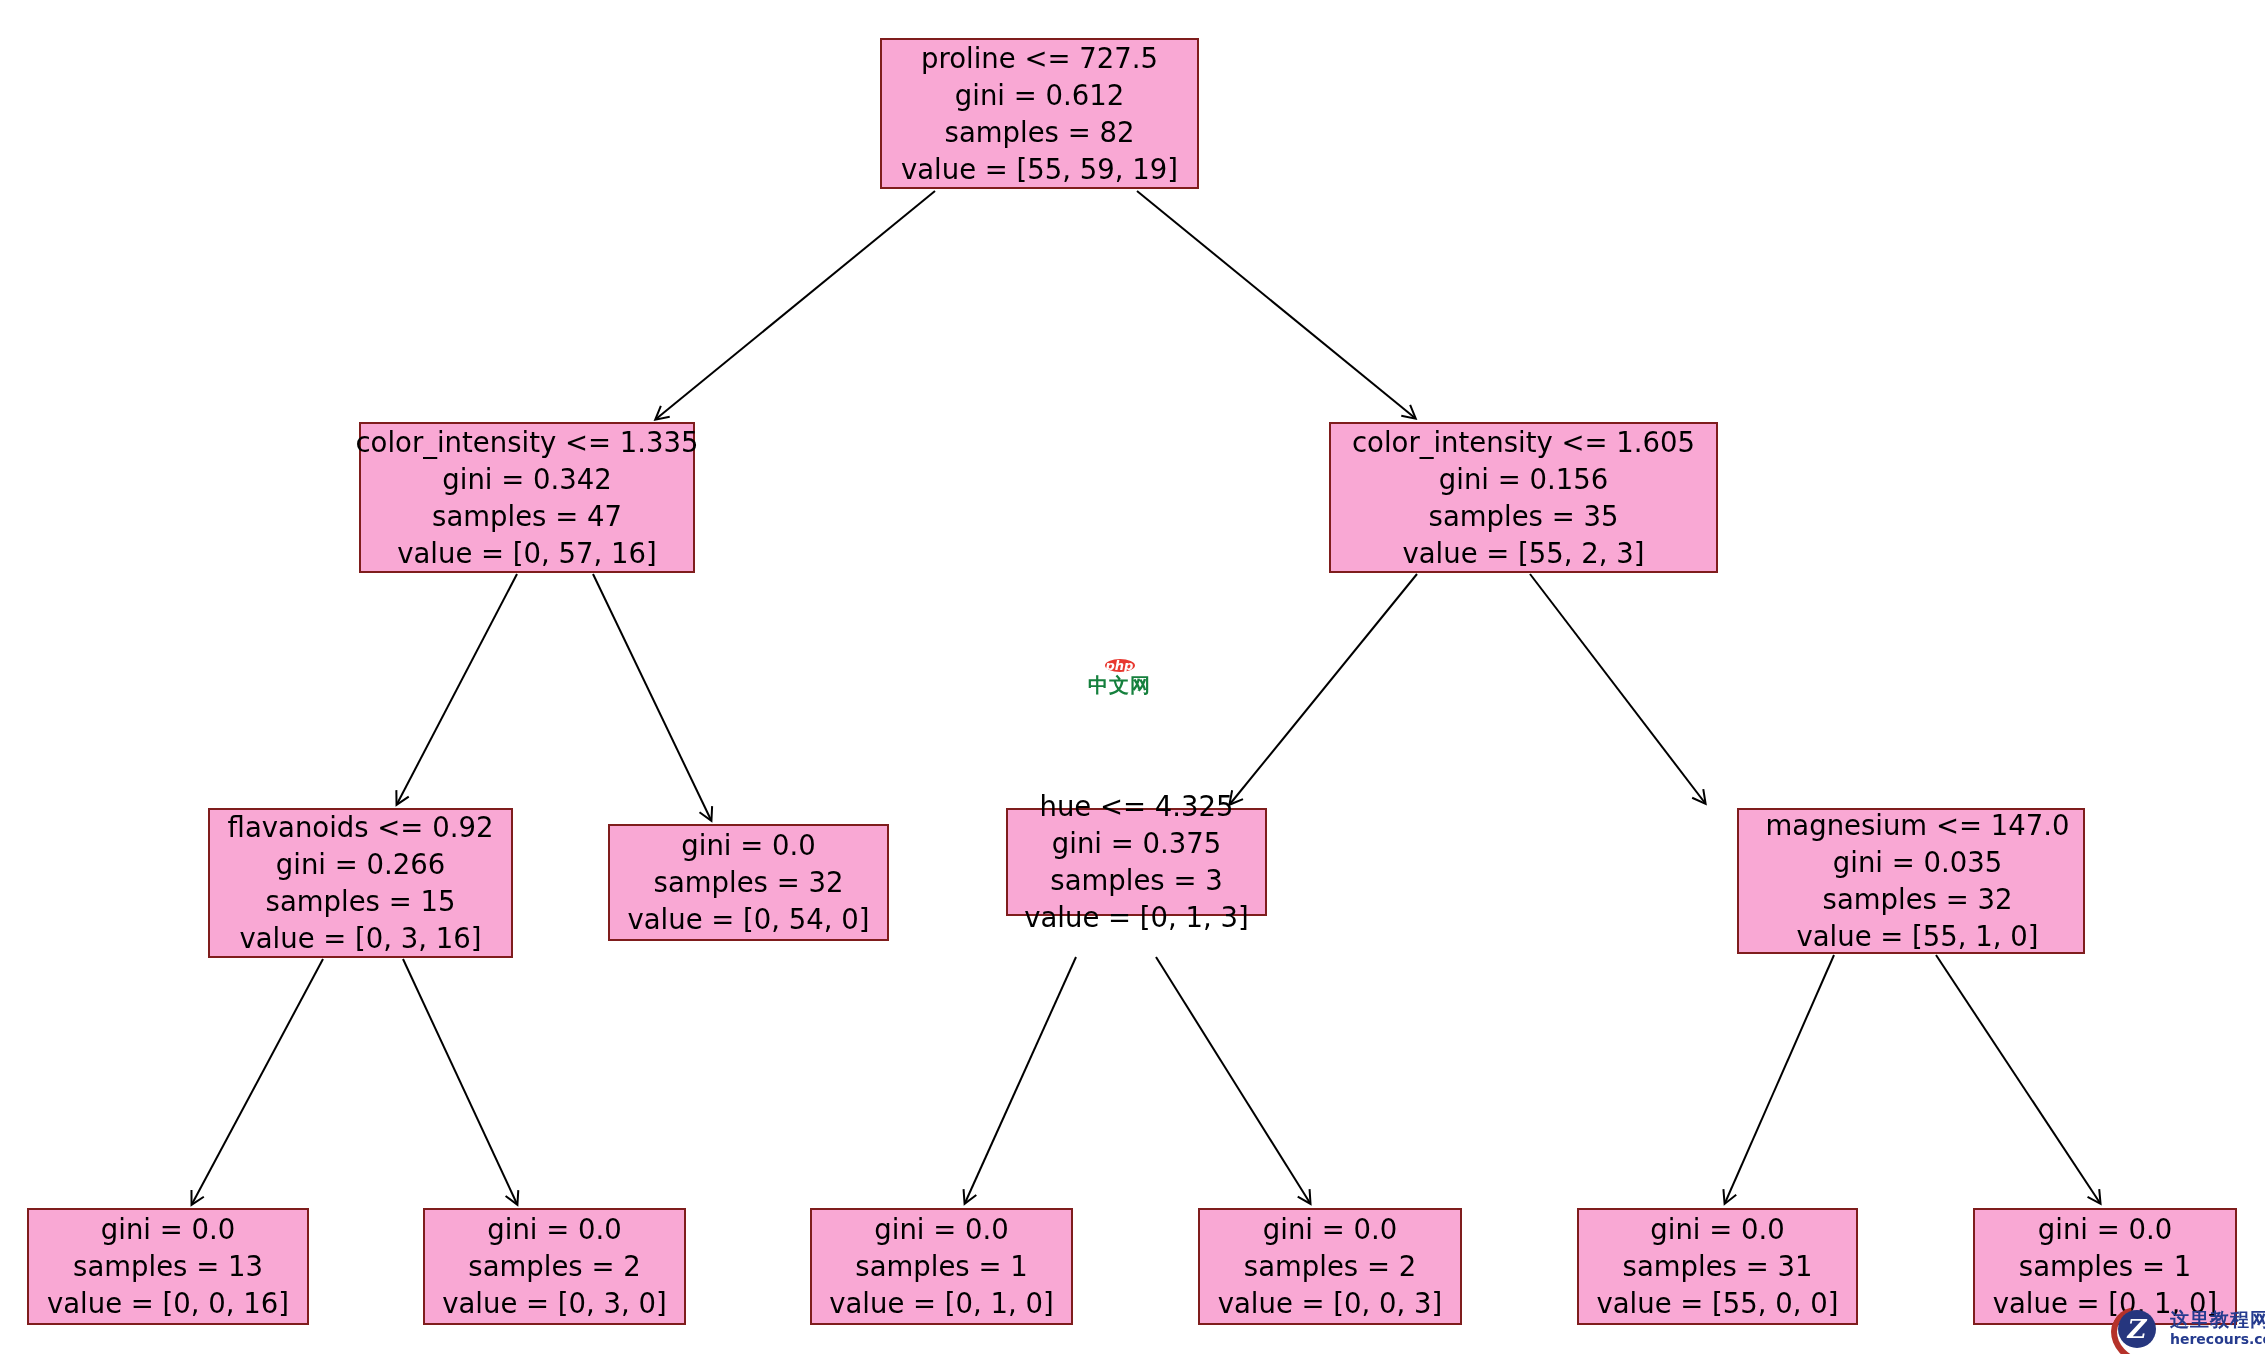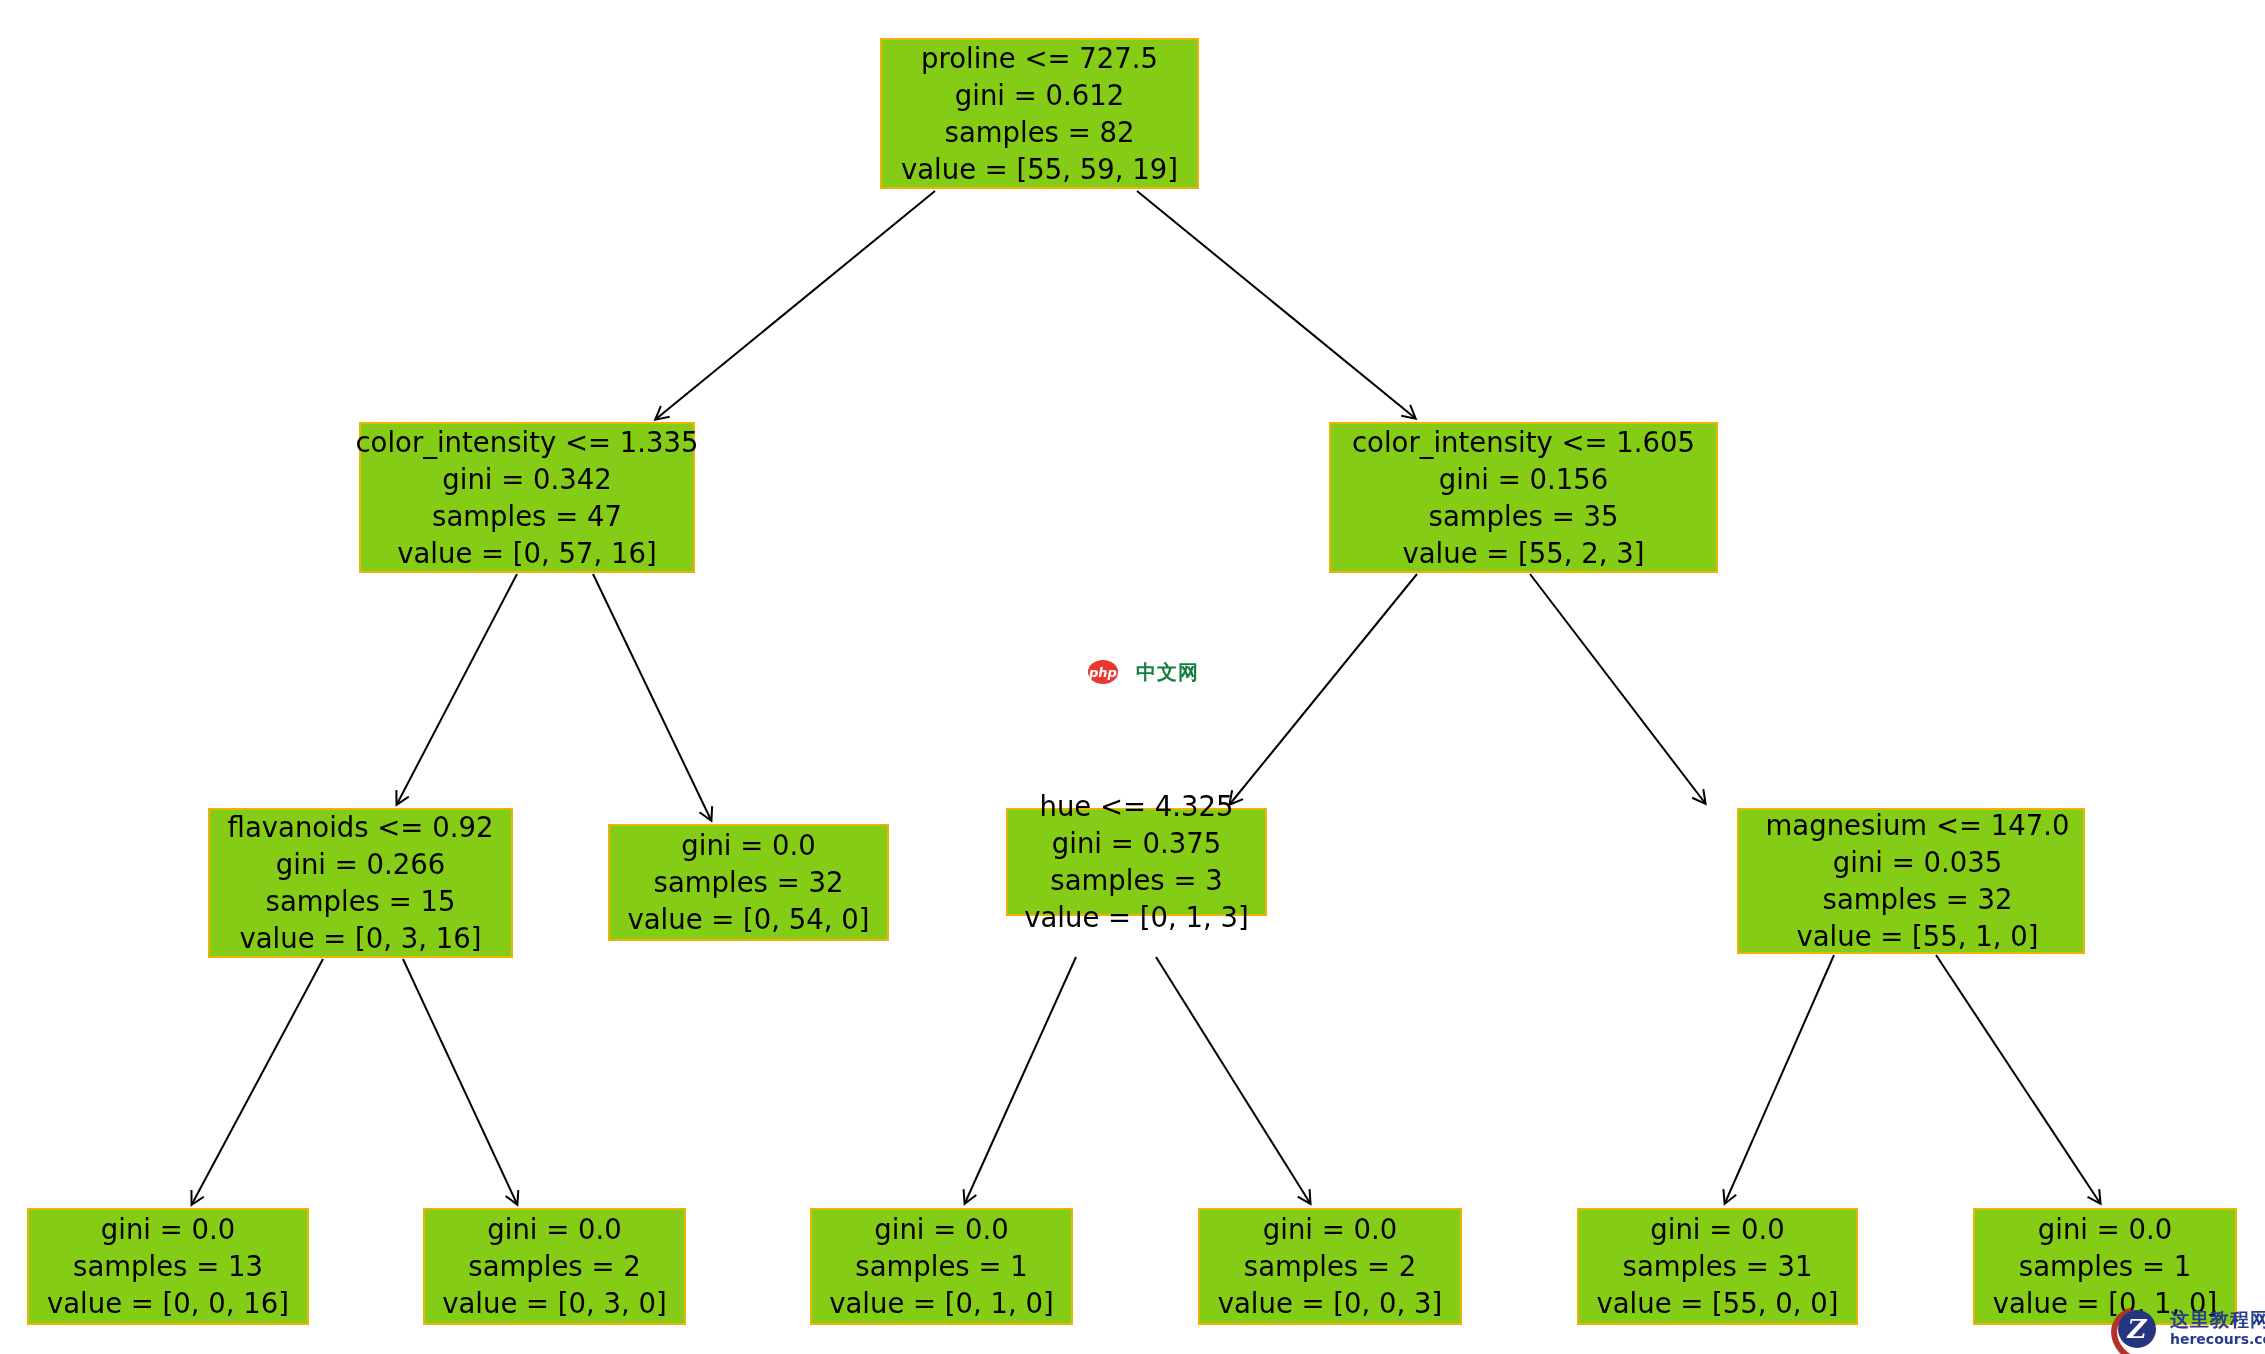--- a/index.html
+++ b/index.html
@@ -13,22 +13,22 @@
     overflow: hidden;
   }
   #edges {
     position: absolute;
     left: 0; top: 0;
     width: 2265px; height: 1354px;
   }
   .node {
     position: absolute;
     box-sizing: border-box;
-    border: 2px solid #eab308;
-    background: #84cc16;
+    border: 2px solid #7f1d1d;
+    background: #f9a8d4;
     display: flex;
     flex-direction: column;
     justify-content: center;
     align-items: center;
     text-align: center;
     font-size: 27.5px;
     line-height: 37px;
     white-space: nowrap;
   }
   
@@ -46,21 +46,22 @@
   #node-leaf-5      { left: 1577px; top: 1208px; width: 281px; height: 117px; }
   #node-leaf-6      { left: 1973px; top: 1208px; width: 264px; height: 117px; }
 
   
   .wm-center {
     position: absolute;
     left: 1088px; top: 659px;
     height: 26px;
     display: flex;
     align-items: center;
-    gap: 18px;
+    gap: 0;
+    flex-direction: column;
   }
   .php-oval {
     display: inline-flex;
     align-items: center;
     justify-content: center;
     width: 30px; height: 24px;
     border-radius: 50%;
     background: #e8382f;
     color: #ffffff;
     font-style: italic;

